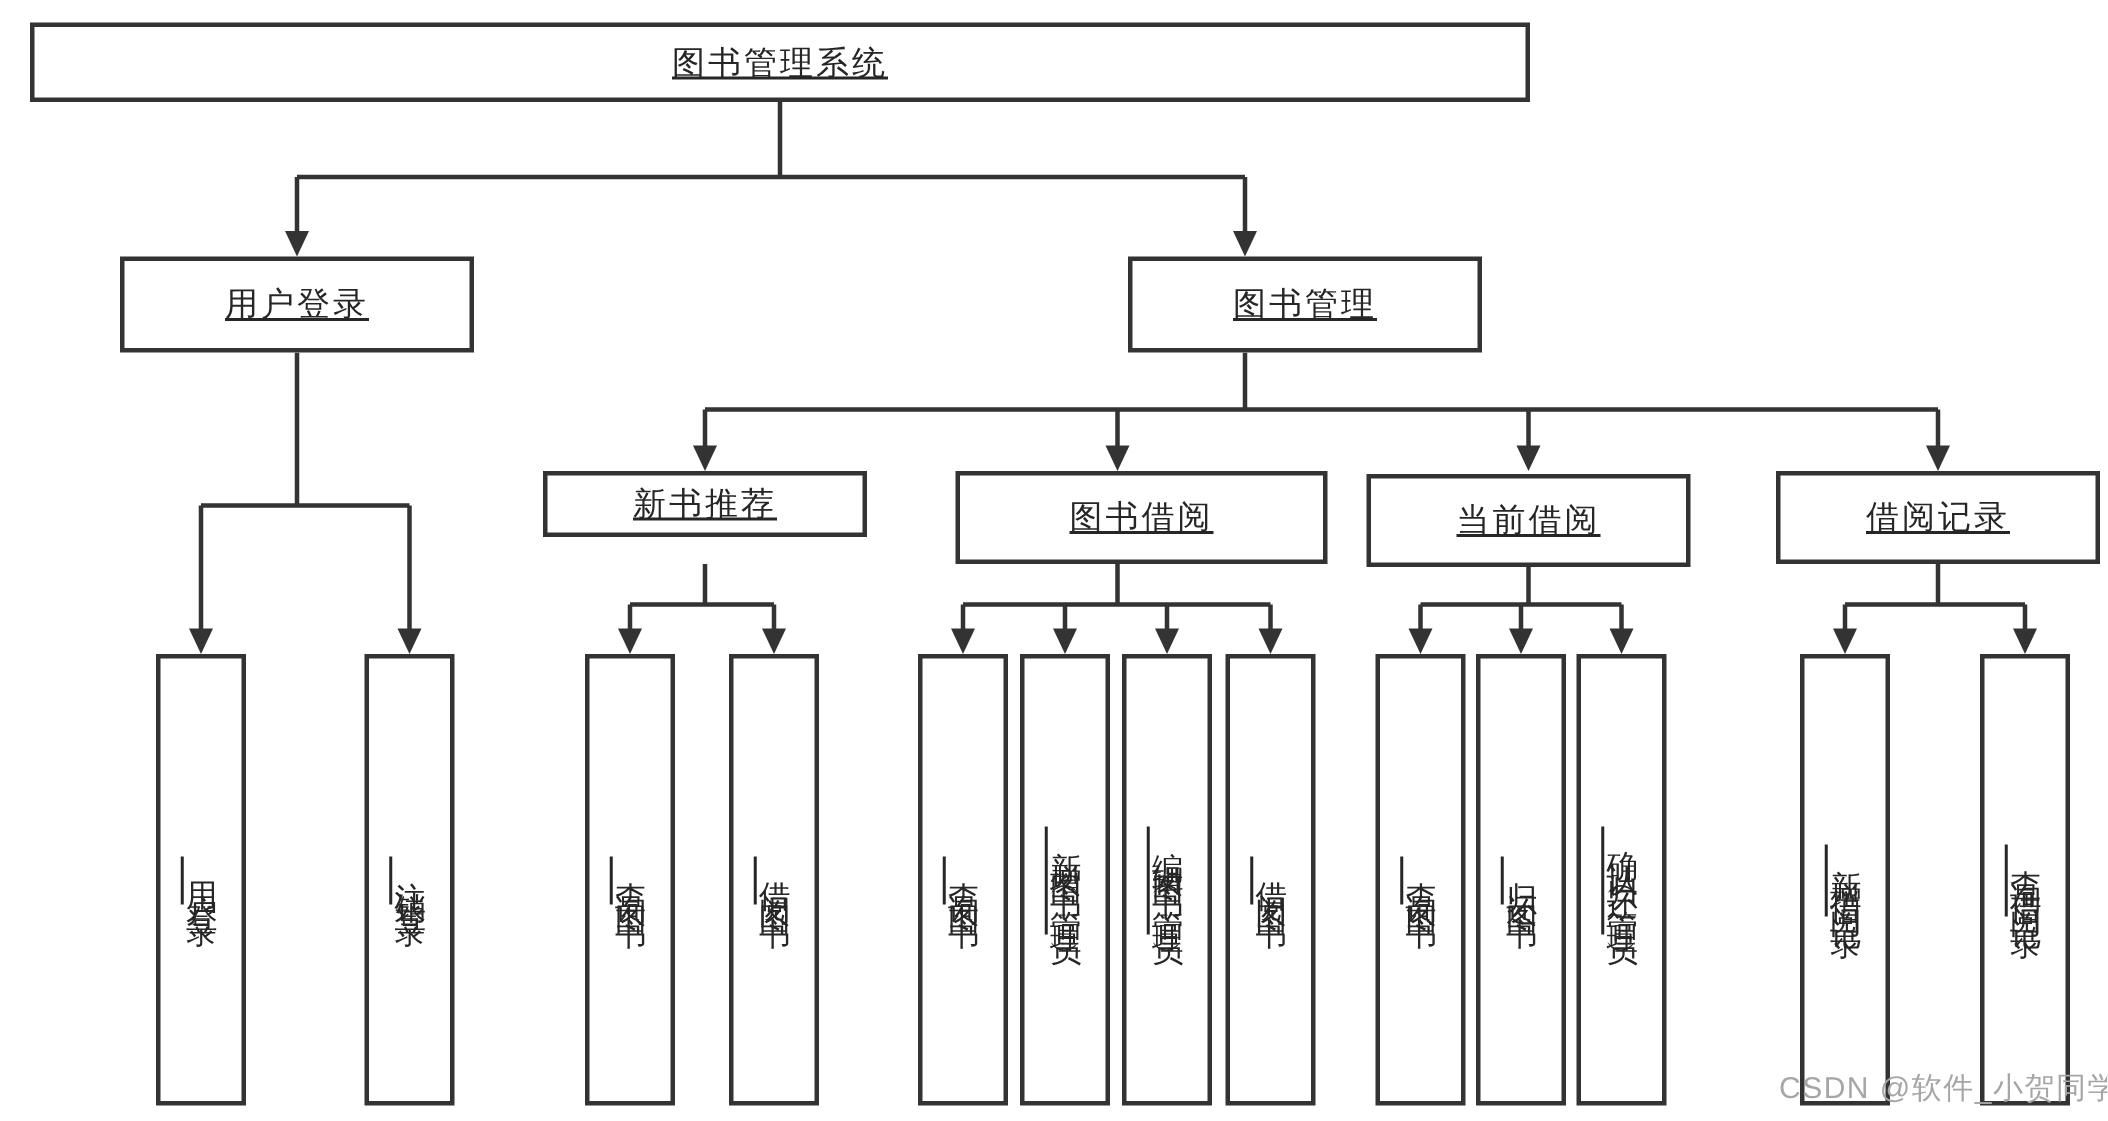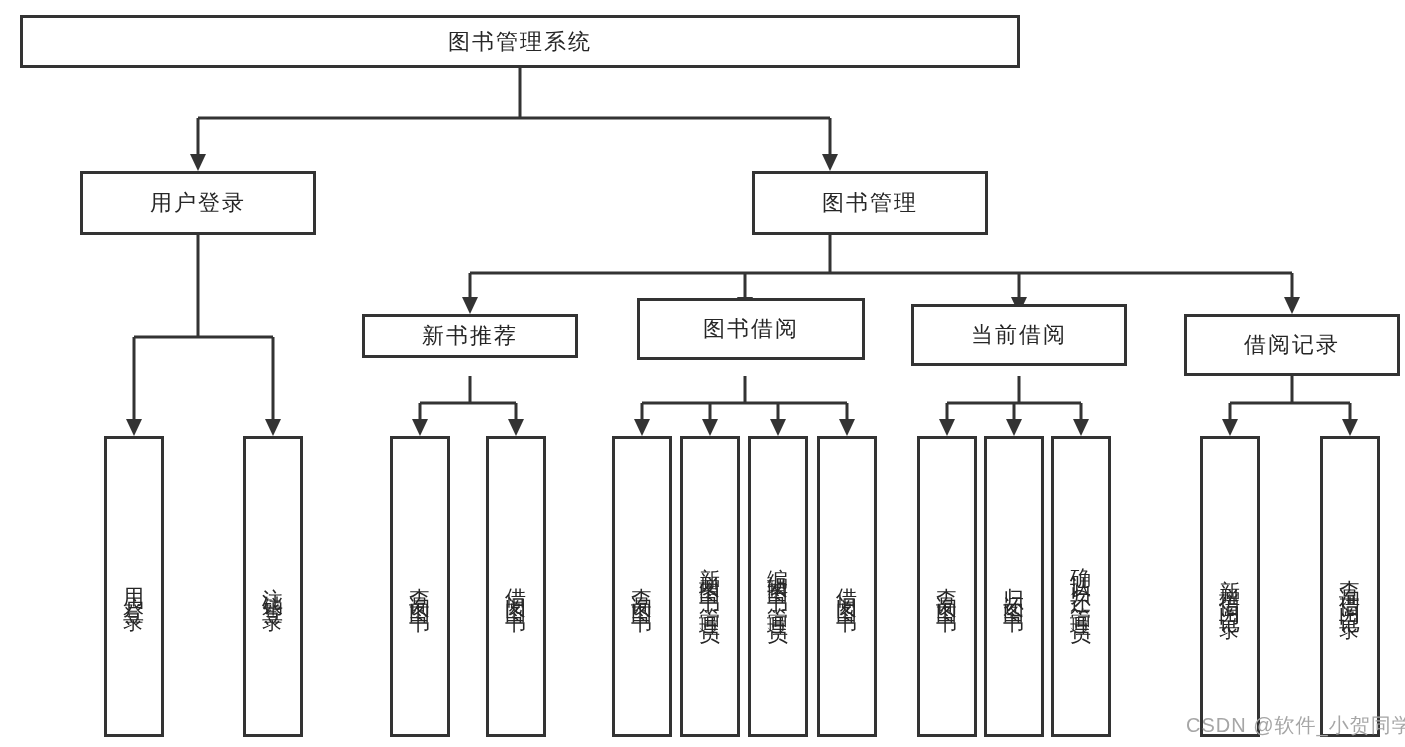--- a/index.html
+++ b/index.html
@@ -12,35 +12,36 @@
   }
   .wires{position:absolute;left:0;top:0;z-index:0;}
   .box{
     position:absolute;
     box-sizing:border-box;
     border:3px solid #333333;
     background:#ffffff;
     display:flex;align-items:center;justify-content:center;
     font-size:22px;color:#262626;letter-spacing:2px;
     z-index:1;
+    text-decoration:underline;
   }
   .vtext{
     writing-mode:vertical-rl;
     text-orientation:mixed;
     font-size:21px;color:#262626;
     letter-spacing:8px;
     line-height:1;
   }
   
   .n-root{left:20px;top:15px;width:1000px;height:53px;}
   .n-user{left:80px;top:171px;width:236px;height:64px;}
   .n-mgmt{left:752px;top:171px;width:236px;height:64px;}
   .n-l2a{left:362px;top:314px;width:216px;height:44px;}
-  .n-l2b{left:637px;top:298px;width:228px;height:62px;}
-  .n-l2c{left:911px;top:304px;width:216px;height:62px;}
+  .n-l2b{left:637px;top:314px;width:248px;height:62px;}
+  .n-l2c{left:911px;top:316px;width:216px;height:62px;}
   .n-l2d{left:1184px;top:314px;width:216px;height:62px;}
   .leaf{top:436px;width:60px;height:301px;}
   .f-a1{left:104px;} .f-a2{left:243px;}
   .f-b1{left:390px;} .f-b2{left:486px;}
   .f-c1{left:612px;} .f-c2{left:680px;} .f-c3{left:748px;} .f-c4{left:817px;}
   .f-d1{left:917px;} .f-d2{left:984px;} .f-d3{left:1051px;}
   .f-e1{left:1200px;} .f-e2{left:1320px;}
   .watermark{
     position:absolute;left:1186px;top:712px;
     font-size:20px;color:#a6a6a6;letter-spacing:1px;

